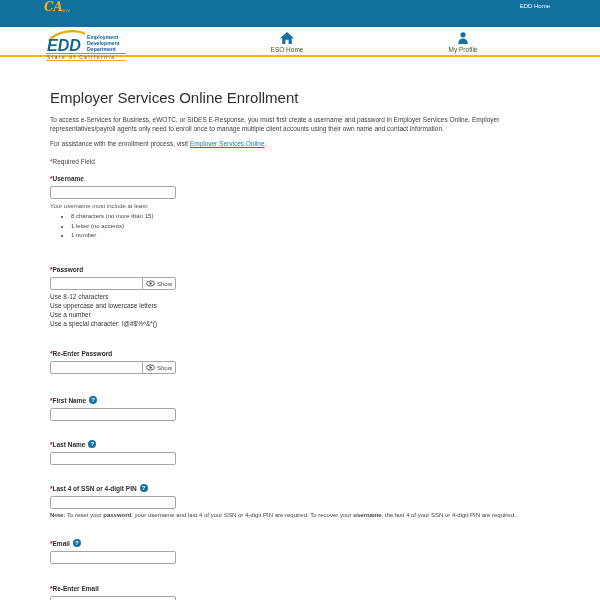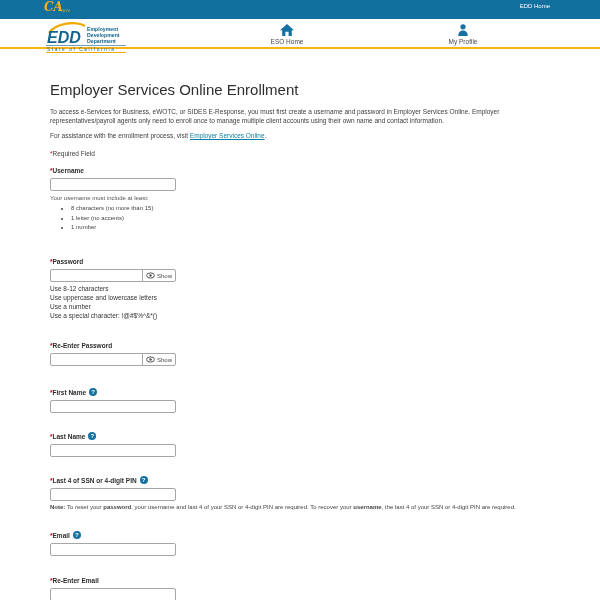--- a/index.html
+++ b/index.html
@@ -1,20 +1,20 @@
 <!DOCTYPE html>
 <html><head>
 <meta charset="utf-8">
 <style>
   * { margin:0; padding:0; box-sizing:border-box; }
   html,body { width:600px; height:600px; overflow:hidden; background:#fff;
               font-family:"Liberation Sans", sans-serif; }
 
   
-  .topbar { height:19px; background:#11709e; position:relative; }
+  .topbar { height:27px; background:#11709e; position:relative; }
   .ca-logo { position:absolute; left:44px; top:0; }
   .topbar-link { position:absolute; right:50px; top:3px; font-size:6px; color:#fff;
                  text-decoration:none; cursor:pointer; }
 
   
   .header { height:28px; position:relative; background:#fff; }
   .edd-logo { position:absolute; left:46px; top:3px; }
   .nav-item { position:absolute; top:5px; width:70px; text-align:center; cursor:pointer; }
   .nav-item svg { display:block; margin:0 auto; }
   .nav-label { font-size:6.5px; color:#4a4a4a; margin-top:2px; display:block; }

